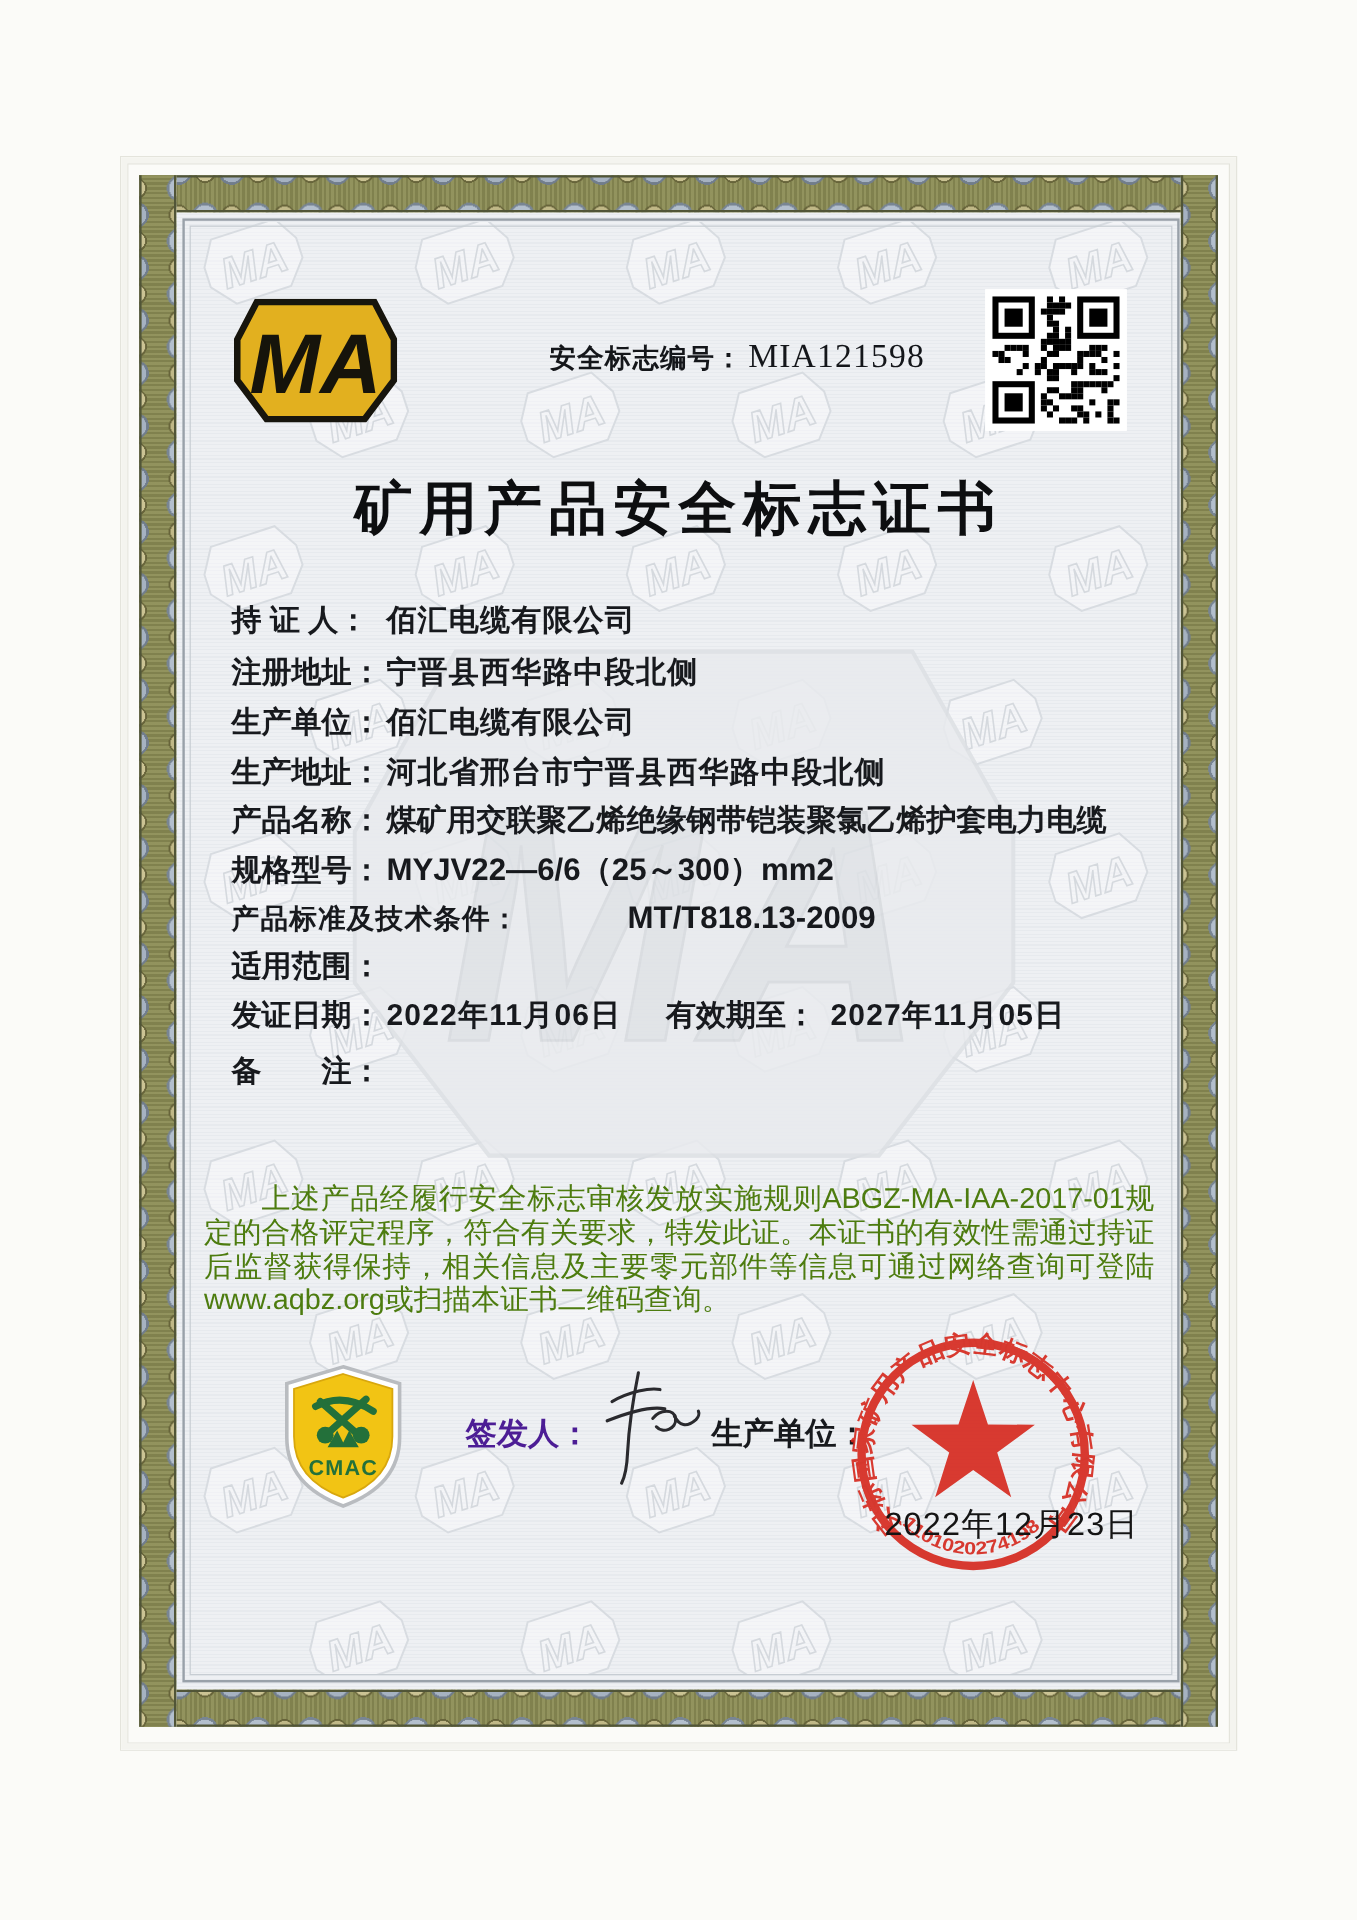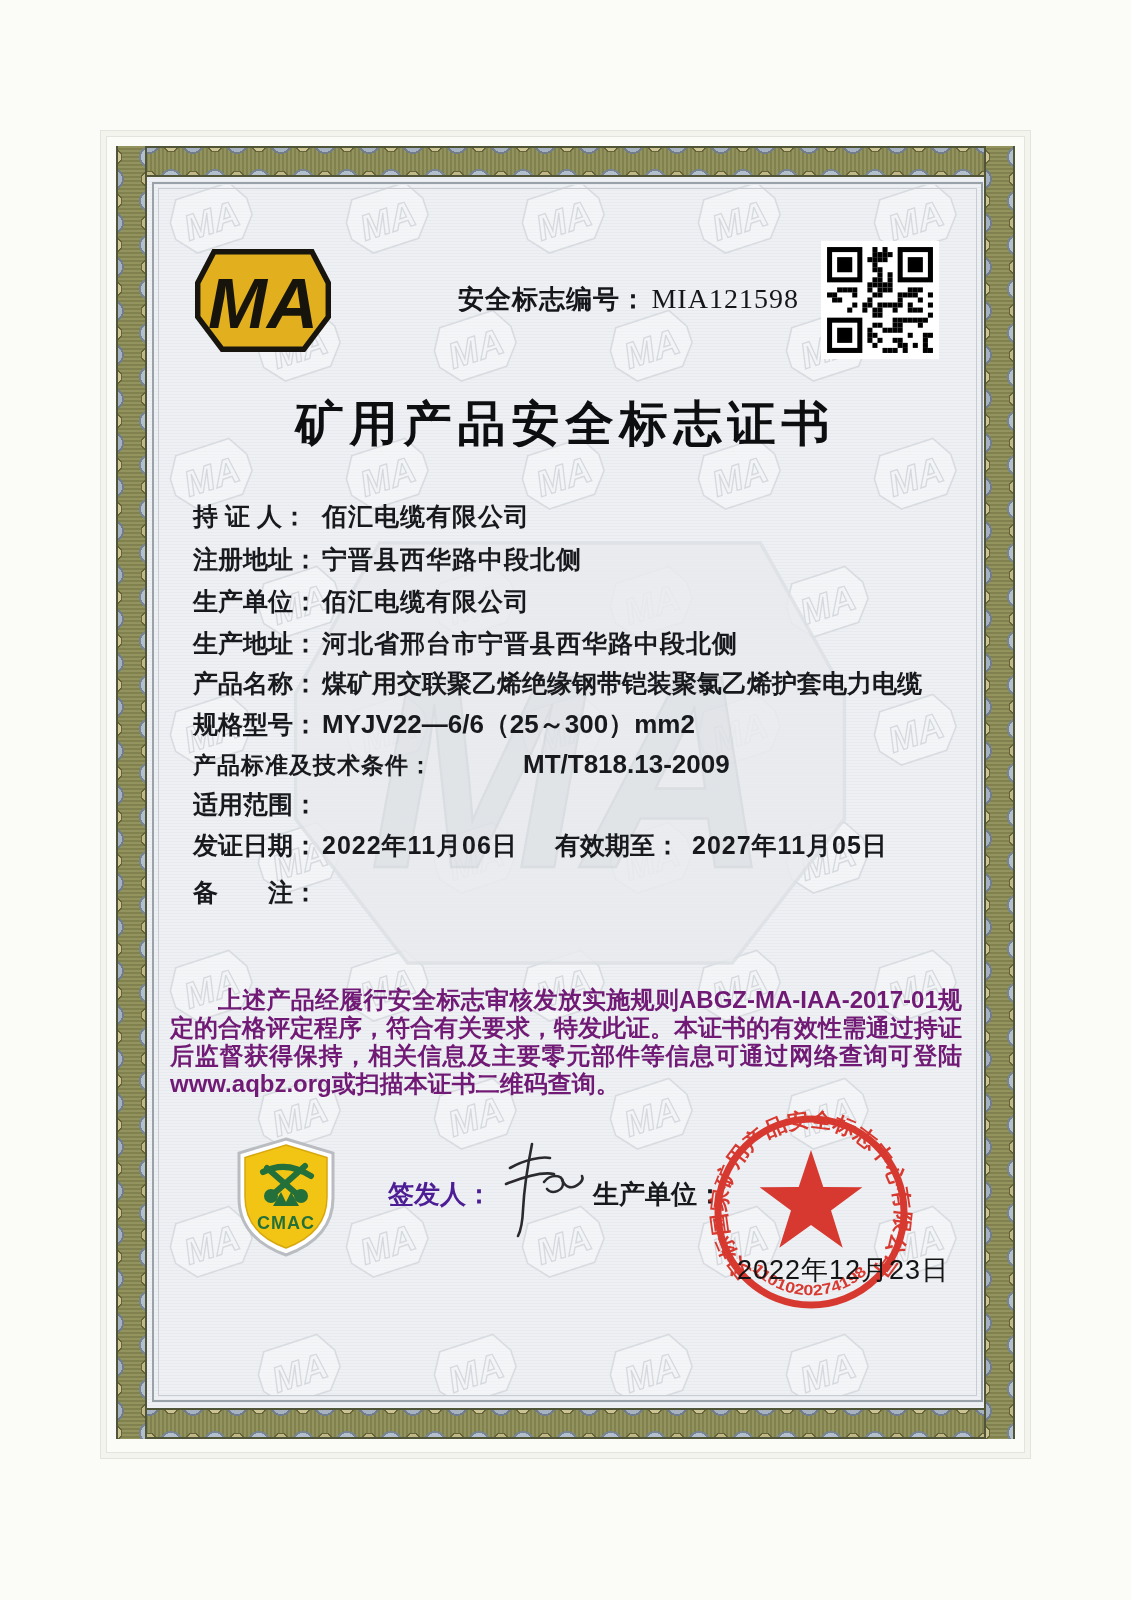--- a/index.html
+++ b/index.html
@@ -35,34 +35,34 @@
   .band.left{left:116px;} .band.right{left:984px;}
   
   .inner-frame{position:absolute;left:152px;top:182px;width:827px;height:1216px;
     border:2px solid #99a1a9;outline:1px solid #c7cdd3;outline-offset:-7px;pointer-events:none;}
   
   .wm{position:absolute;left:155px;top:185px;width:821px;height:1210px;overflow:hidden;}
   
   .content{position:absolute;left:0;top:0;width:1131px;height:1600px;}
   .ma-logo{position:absolute;left:195px;top:249px;width:136px;height:103px;}
   .mark-line{position:absolute;left:458px;top:282px;white-space:nowrap;}
-  .mark-line .lbl{font-size:26px;font-weight:700;color:#14161a;letter-spacing:1px;}
+  .mark-line .lbl{font-size:22px;font-weight:700;color:#14161a;letter-spacing:1px;}
   .mark-line .val{font-family:"Liberation Serif",serif;font-size:28px;color:#14161a;letter-spacing:1px;margin-top:19px;}
   .qr{position:absolute;left:821px;top:241px;width:118px;height:118px;background:#ffffff;padding:0;}
   .title{position:absolute;left:160px;top:392px;width:811px;text-align:center;
     font-family:"Liberation Serif",serif;font-size:48px;font-weight:900;color:#0d0e10;letter-spacing:6px;}
   .fields{position:absolute;left:193px;top:0;width:780px;}
   .frow{position:absolute;display:flex;align-items:baseline;white-space:nowrap;}
   .flabel{display:inline-block;min-width:129px;font-size:25px;font-weight:700;color:#17191d;}
   .fvalue{font-size:25px;font-weight:700;color:#17191d;letter-spacing:1px;}
   .fvalue.latin{font-size:26px;letter-spacing:0;}
   .fvalue.kaiti{font-family:"Liberation Serif",serif;font-weight:500;font-size:24px;letter-spacing:2px;color:#23262a;}
   .flabel.long{min-width:0;font-size:23px;letter-spacing:1px;}
-  .statement{position:absolute;left:170px;top:986px;width:792px;font-size:24px;font-weight:700;
-    color:#701a75;line-height:28px;text-align:justify;text-indent:2em;}
+  .statement{position:absolute;left:170px;top:986px;width:792px;font-size:24px;font-weight:400;
+    color:#4d7c0f;line-height:28px;text-align:justify;text-indent:2em;}
   .cmac{position:absolute;left:233px;top:1136px;width:106px;height:122px;}
   .signer{position:absolute;left:388px;top:1177px;font-size:26px;font-weight:700;color:#4c1d95;}
   .signature{position:absolute;left:492px;top:1138px;width:96px;height:104px;}
   .dept{position:absolute;left:593px;top:1177px;font-size:26px;font-weight:700;color:#17191d;}
   .seal{position:absolute;left:699px;top:1100px;width:224px;height:224px;}
   .seal-date{position:absolute;left:737px;top:1209px;font-size:27px;font-weight:500;color:#141414;
     letter-spacing:1px;z-index:6;margin-top:43px;}
 </style>
 </head>
 <body>

